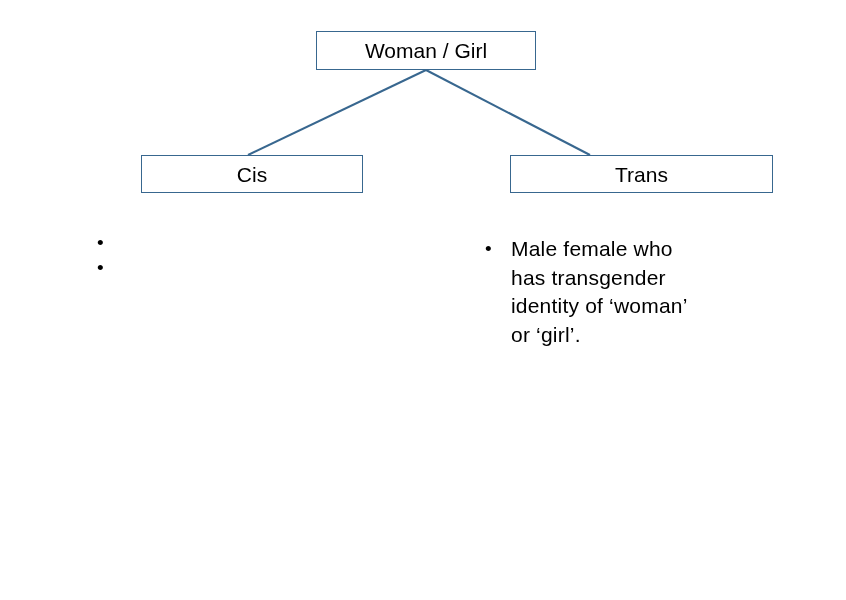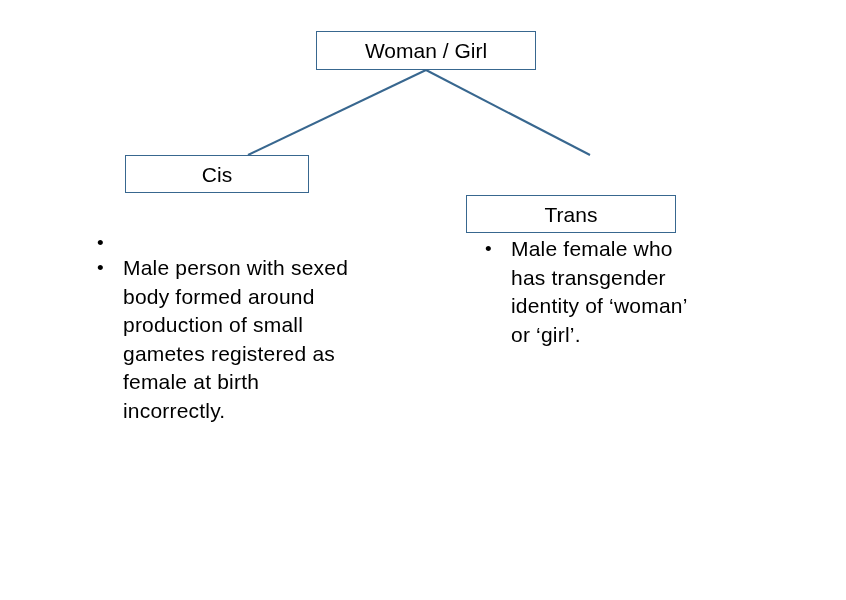--- a/index.html
+++ b/index.html
@@ -36,22 +36,22 @@
     border: 1.5px solid var(--accent);
     background: var(--bg);
     display: flex;
     align-items: center;
     justify-content: center;
     font-size: 21px;
     line-height: 1;
     color: var(--text);
   }
   .node-root  { left: 316px; top: 31px;  width: 220px; height: 39px; }
-  .node-cis   { left: 125px; top: 155px; width: 184px; height: 38px; }
-  .node-trans { left: 466px; top: 155px; width: 210px; height: 38px; margin-top: 40px; }
+  .node-cis   { left: 141px; top: 155px; width: 222px; height: 38px; }
+  .node-trans { left: 510px; top: 155px; width: 263px; height: 38px; }
 
   .notes {
     position: absolute;
     list-style: none;
     font-size: 21px;
     line-height: 28.6px;
     letter-spacing: 0.2px;
     color: var(--text);
   }
   .notes li {
@@ -96,26 +96,20 @@
   <div class="node node-trans">
     <span>Trans</span>
   </div>
 
   <ul class="notes cis-notes">
     <li>
       <span class="bullet">•</span>
     </li>
     <li>
       <span class="bullet">•</span>
-      <span class="note-text">Male person with sexed
-body formed around
-production of small
-gametes registered as
-female at birth
-incorrectly.</span>
     </li>
   </ul>
 
   <ul class="notes trans-notes">
     <li>
       <span class="bullet">•</span>
       <span class="note-text">Male female who
 has transgender
 identity of ‘woman’
 or ‘girl’.</span>

